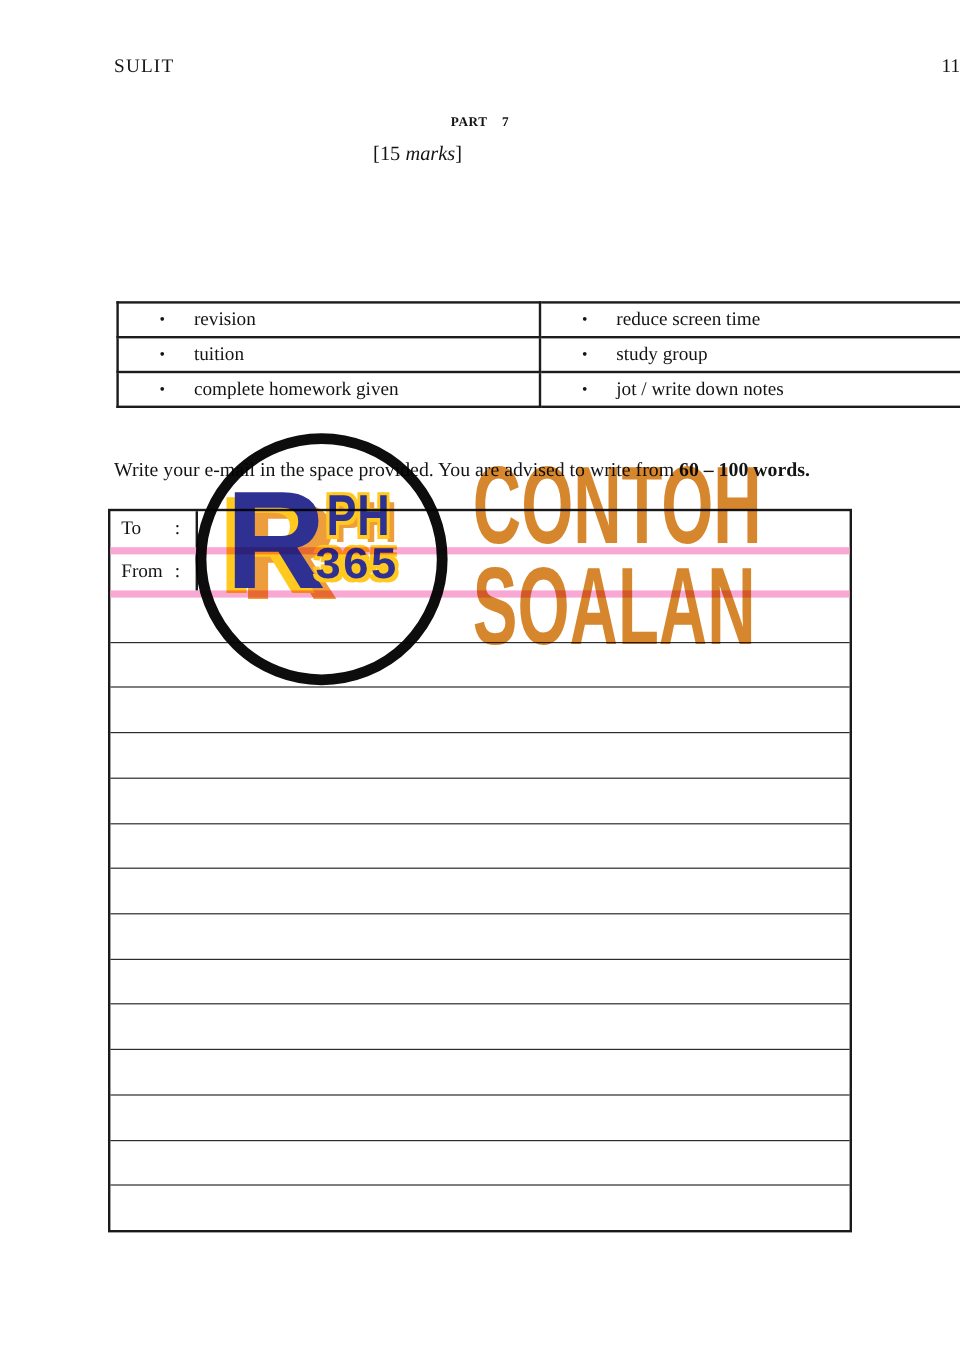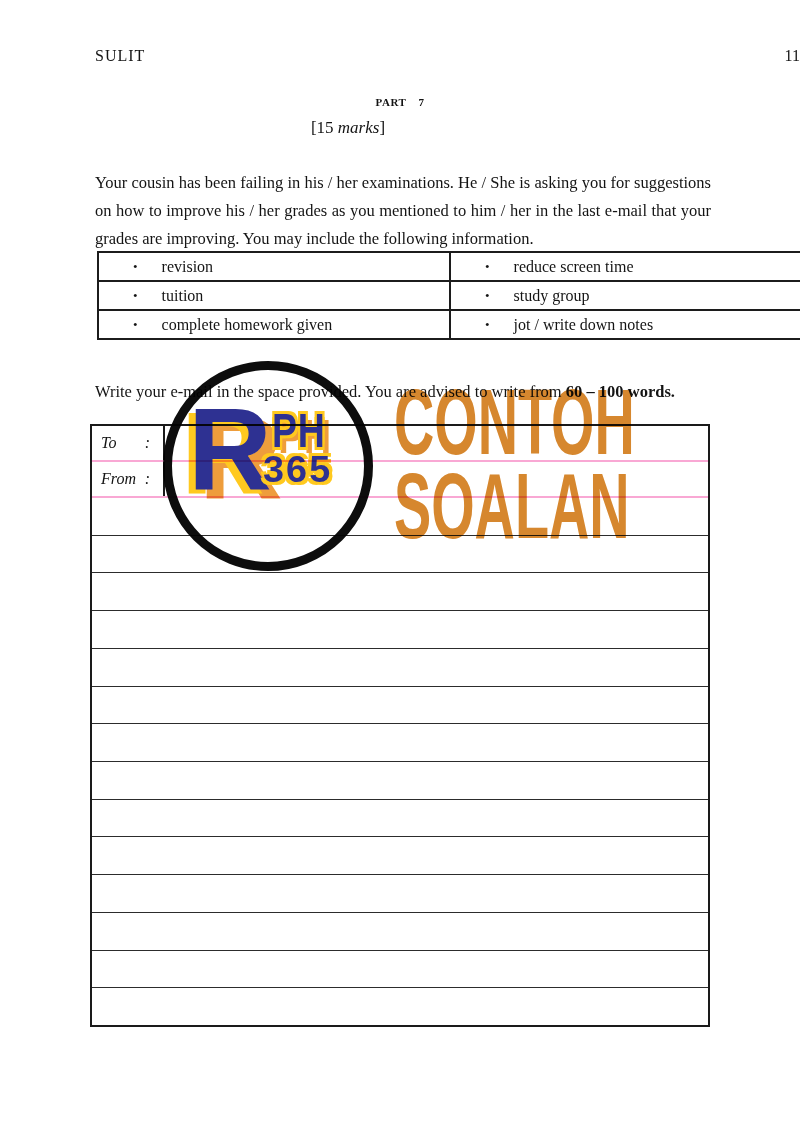--- a/index.html
+++ b/index.html
@@ -22,21 +22,21 @@
   .prompt{position:absolute;left:95px;top:169px;width:616px;margin:0;font-size:16.5px;line-height:28px;text-align:justify;}
   
   .sug-table{position:absolute;left:97px;top:251px;width:706px;border-collapse:collapse;table-layout:fixed;font-size:16px;}
   .sug-table td{border:2px solid #1c1c1c;height:27px;padding:0;vertical-align:middle;white-space:nowrap;}
   .sug-table .bullet{display:inline-block;margin:0 24px 0 34px;font-size:13px;vertical-align:1px;}
   
   .instruction{position:absolute;left:95px;top:382px;width:640px;margin:0;font-size:16.5px;white-space:nowrap;}
   .instruction b{font-weight:bold;}
   
   .email-box{position:absolute;left:90px;top:424px;width:620px;height:603px;border:2px solid #1a1a1a;box-sizing:border-box;background:#fff;}
-  .hdr-row{display:flex;height:36px;border-bottom:2px solid #f9a8d4;box-sizing:border-box;font-style:italic;}
+  .hdr-row{display:flex;height:36px;border-bottom:6px solid #f9a8d4;box-sizing:border-box;}
   .label-cell{width:73px;box-sizing:border-box;border-right:2px solid #1a1a1a;display:flex;justify-content:space-between;align-items:center;padding:0 13px 0 9px;font-size:16px;}
   .value-cell{flex:1;}
   .write-lines{display:flex;flex-direction:column;height:527px;}
   .write-line{flex:1;border-bottom:1.6px solid #2c2c2c;}
   .write-line:last-child{border-bottom:none;}
   
   .watermark{position:absolute;inset:0;pointer-events:none;mix-blend-mode:multiply;}
   .wm-ring{position:absolute;left:163px;top:361px;width:192px;height:192px;border:9px solid var(--wm-black,#0d0d0d);border-radius:50%;}
   .wm-word{
     position:absolute;left:394px;
@@ -75,21 +75,20 @@
 <body>
 
 <div class="page">
 
   <span class="sulit">SULIT</span>
   <span class="pageno">11</span>
 
   <div class="part-title">PART 7</div>
   <div class="marks-line"><span>[15 </span><i>marks</i><span>]</span></div>
 
-  <p class="prompt">Your cousin has been failing in his / her examinations. He / She is asking you for suggestions on how to improve his / her grades as you mentioned to him / her in the last e-mail that your grades are improving. You may include the following information.</p>
 
   <table class="sug-table">
     <tbody>
         <tr>
           <td><span class="bullet">•</span><span>revision</span></td>
           <td><span class="bullet">•</span><span>reduce screen time</span></td>
         </tr>
         <tr>
           <td><span class="bullet">•</span><span>tuition</span></td>
           <td><span class="bullet">•</span><span>study group</span></td>

